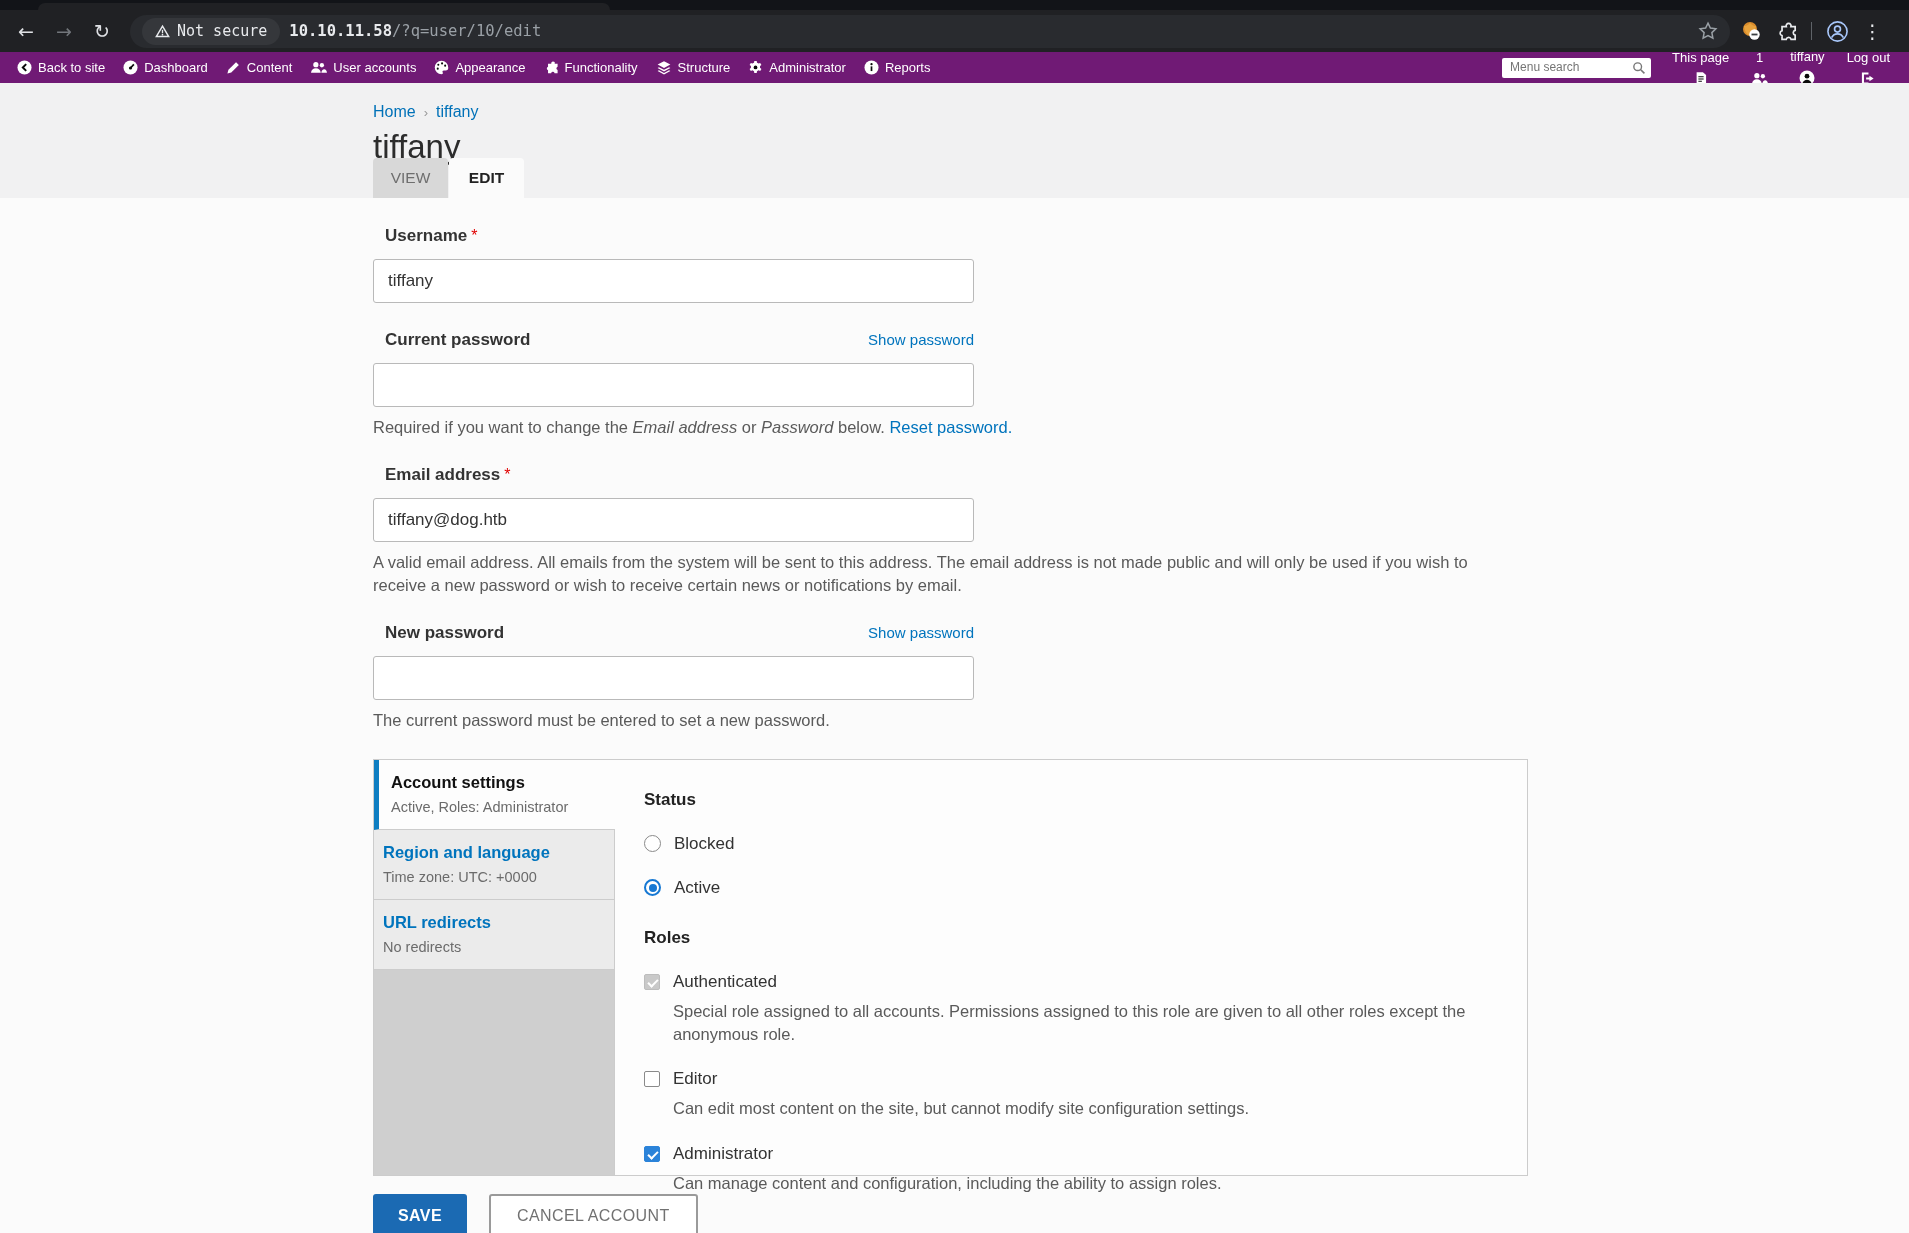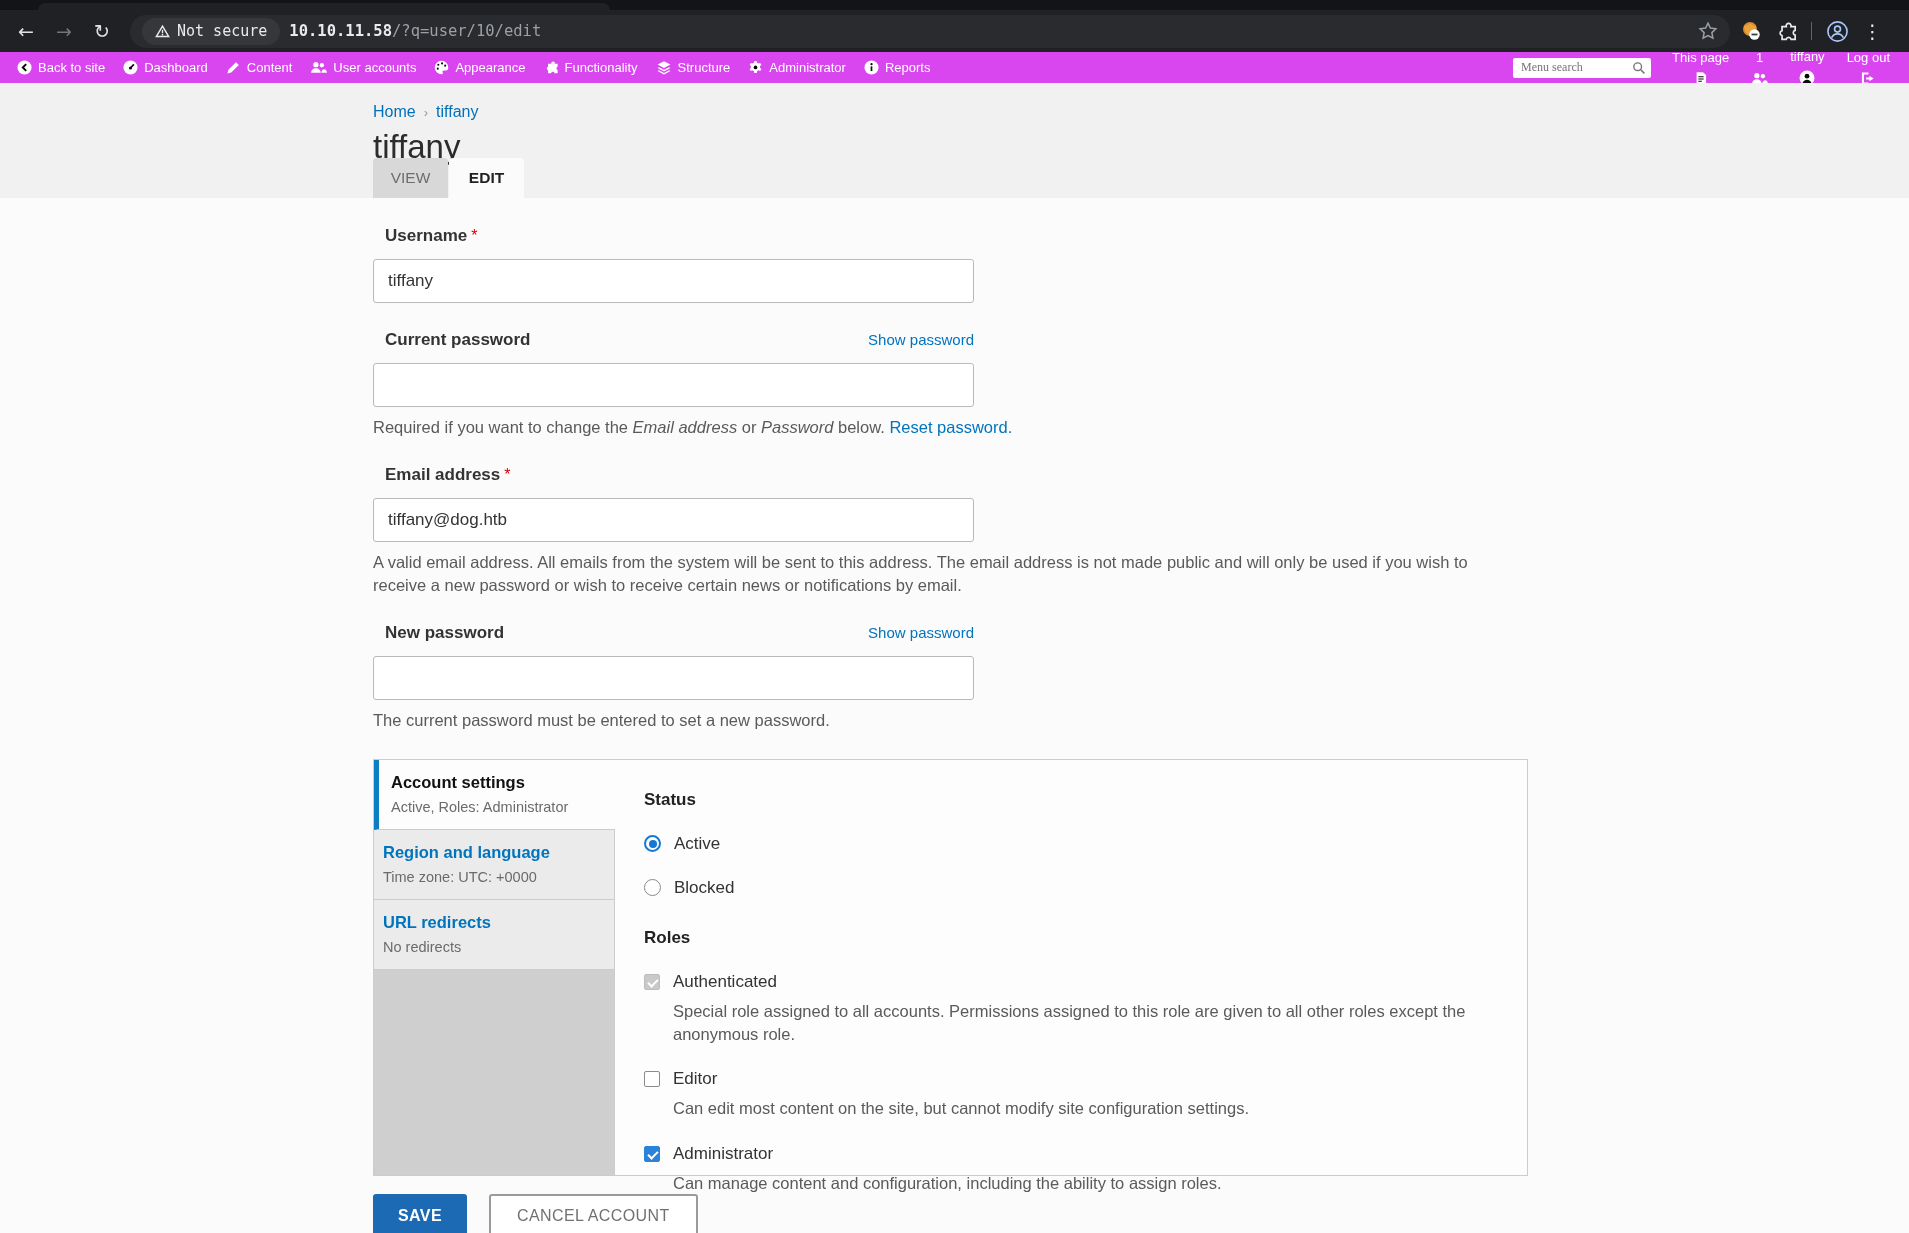--- a/index.html
+++ b/index.html
@@ -25,28 +25,28 @@
     height:27px; padding:0 13px; color:#e8eaed; font-family:"DejaVu Sans Mono", monospace; font-size:15px; }
   .url-text { font-family:"DejaVu Sans Mono", monospace; font-size:15.5px; margin-left:9px; white-space:nowrap; }
   .url-domain { color:#e8eaed; font-weight:700; }
   .url-path { color:#9aa0a6; }
   .omni-spacer { flex:1; }
   .chrome-right { display:flex; align-items:center; gap:14px; padding-right:6px; }
   .chrome-sep { width:1px; height:18px; background:#5f6368; }
   .ext-badge { position:relative; width:22px; height:22px; }
   .menu-dots { color:#e8eaed; font-size:19px; font-family:"DejaVu Sans", sans-serif; width:14px; text-align:center; }
   
-  .drupal-bar { height:31px; background:#d946ef; display:flex; align-items:center; color:#fff;
+  .drupal-bar { height:31px; background:#701a75; display:flex; align-items:center; color:#fff;
     font-size:13px; padding:0 8px; }
   .dt-item { display:flex; align-items:center; gap:6px; padding:0 9px; height:100%; cursor:pointer; white-space:nowrap; }
   .dt-right { margin-left:auto; display:flex; align-items:center; gap:8px; padding-right:4px; }
   .dt-right .dt-item { padding:0 7px;flex-direction:column; }
   .menu-search { position:relative; margin-right:6px; }
-  .menu-search input { width:138px; height:20px; border:none; border-radius:2px; background:#fff;
-    font-size:12px; color:#444; padding:0 24px 1px 8px; font-family:Liberation Serif, serif; }
+  .menu-search input { width:149px; height:20px; border:none; border-radius:2px; background:#fff;
+    font-size:12px; color:#444; padding:0 24px 1px 8px; font-family:Liberation Sans, sans-serif; }
   .menu-search svg { position:absolute; right:5px; top:3px; }
   
   .page-header { background:#f1f1f2; height:115px; position:relative; padding:20px 0 0 373px; }
   .breadcrumb { font-size:16px; display:flex; align-items:center; gap:8px; }
   .breadcrumb a { color:#0071b8; text-decoration:none; }
   .crumb-sep { color:#9a9a9a; font-size:13px; }
   h1.page-title { margin:7px 0 0; font-size:33px; font-weight:400; color:#2c2c2c; }
   .tabs { position:absolute; bottom:0; left:373px; display:flex; gap:1px; }
   .tab { min-width:75px; height:40px; line-height:40px; text-align:center; padding:0 14px;
     border-radius:4px 4px 0 0; font-size:15.5px; cursor:pointer; }
@@ -323,26 +323,26 @@
         <div class="vt-title">URL redirects</div>
         <div class="vt-sum">No redirects</div>
       </div>
       <div class="vt-fill"></div>
     </div>
 
     <div class="vt-pane">
       <div class="pane-h" style="margin-top:10px">Status</div>
 
       <div class="opt-row">
+        <span class="radio"></span>
+        <span class="opt-label">Blocked</span>
+      </div>
+      <div class="opt-row">
         <span class="radio checked"></span>
         <span class="opt-label">Active</span>
-      </div>
-      <div class="opt-row">
-        <span class="radio"></span>
-        <span class="opt-label">Blocked</span>
       </div>
 
       <div class="pane-h" style="margin-top:30px">Roles</div>
 
       <div class="opt-row">
         <span class="cb disabled checked"></span>
         <span class="opt-label">Authenticated</span>
       </div>
       <div class="role-desc">Special role assigned to all accounts. Permissions assigned to this role are given to all other roles except the anonymous role.</div>
 

